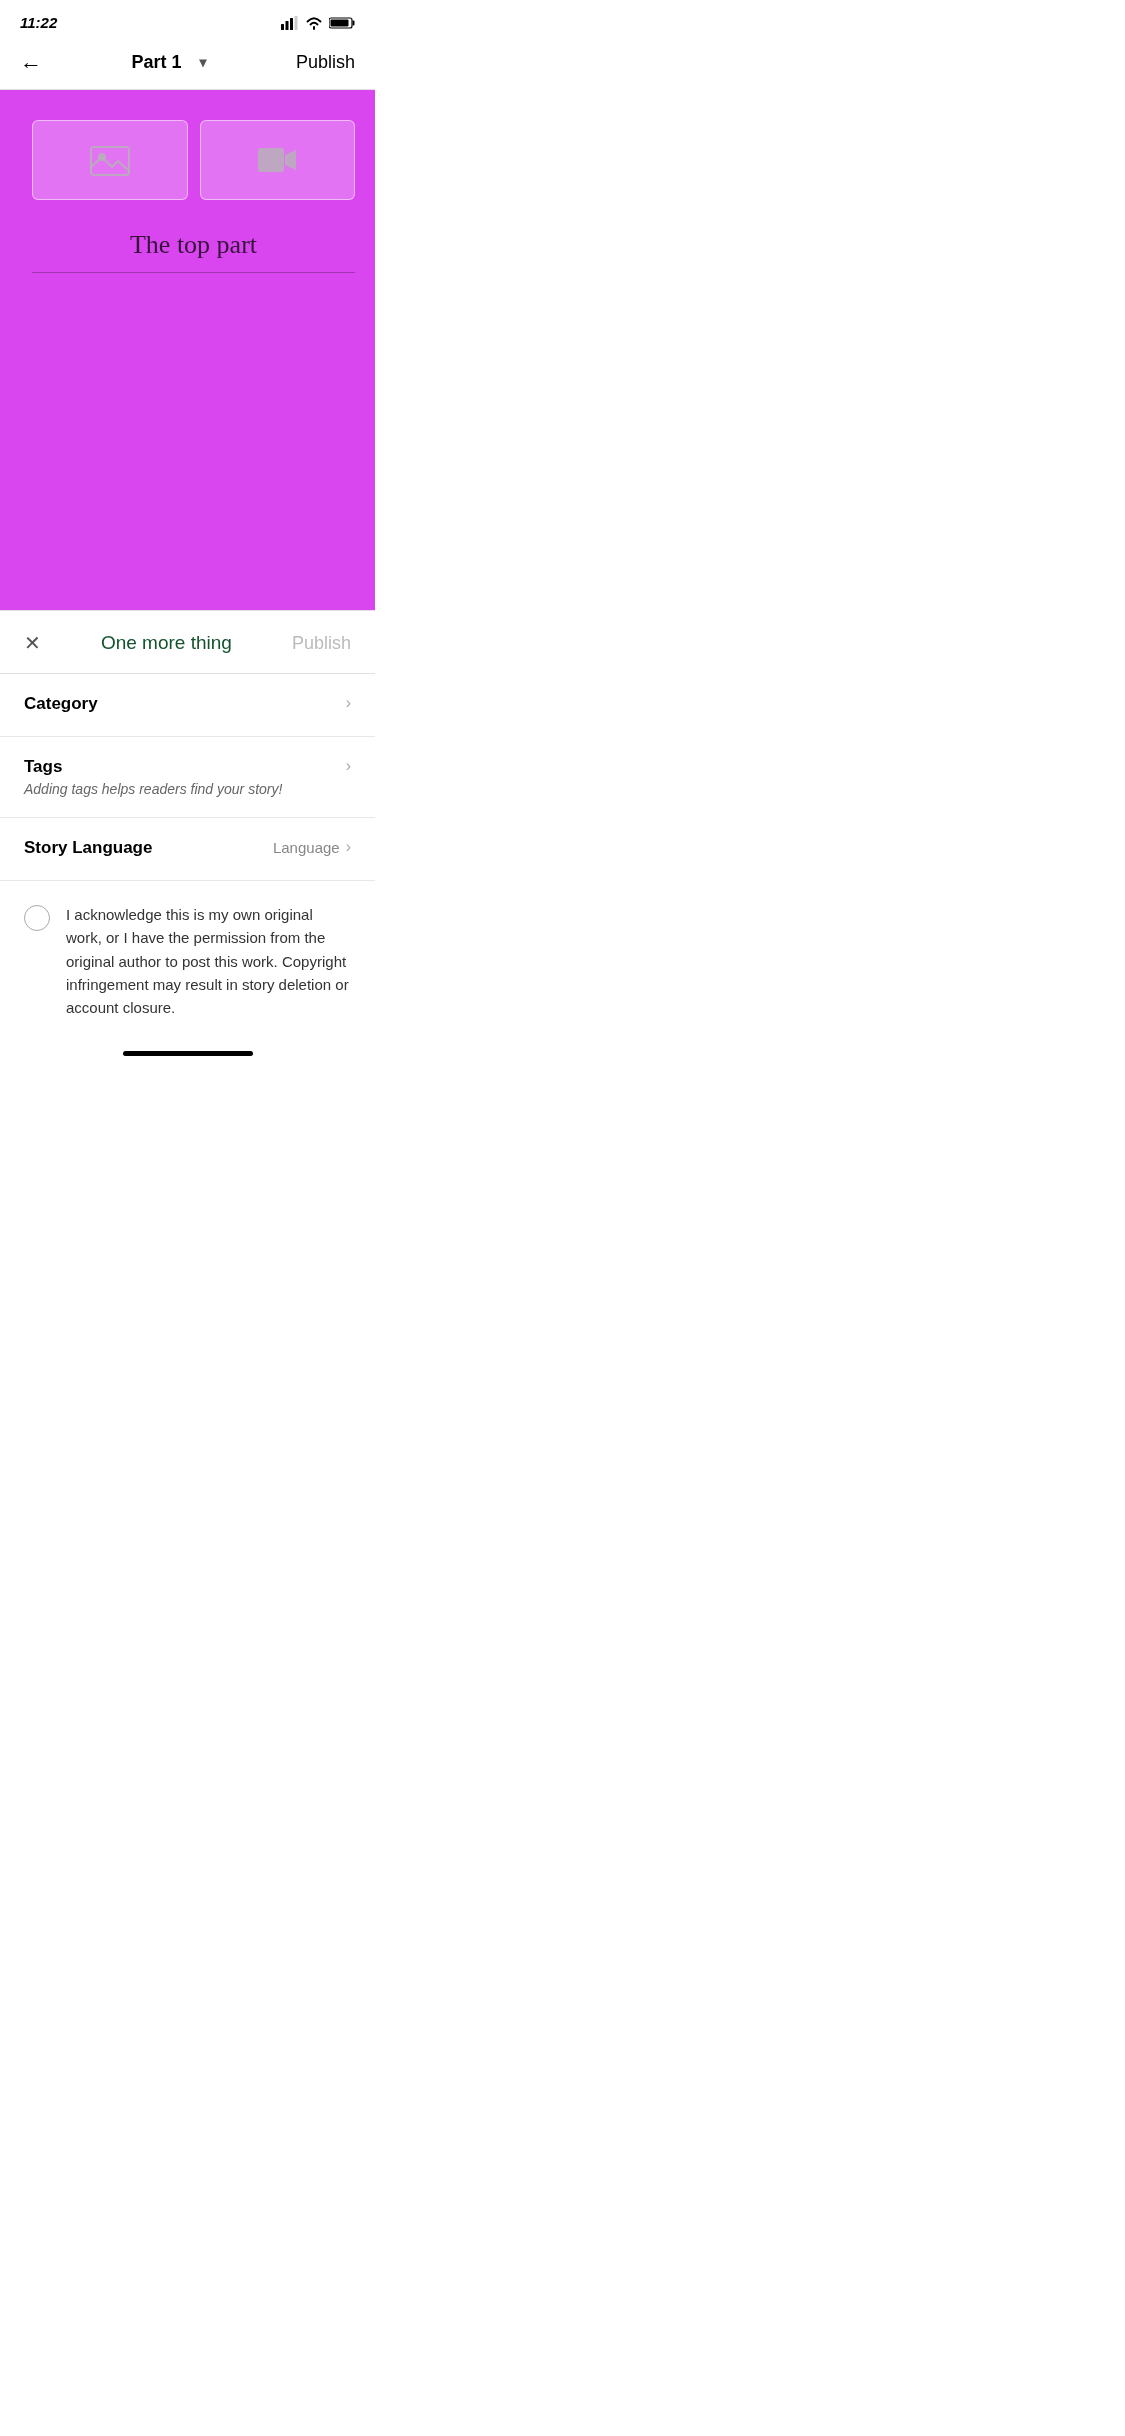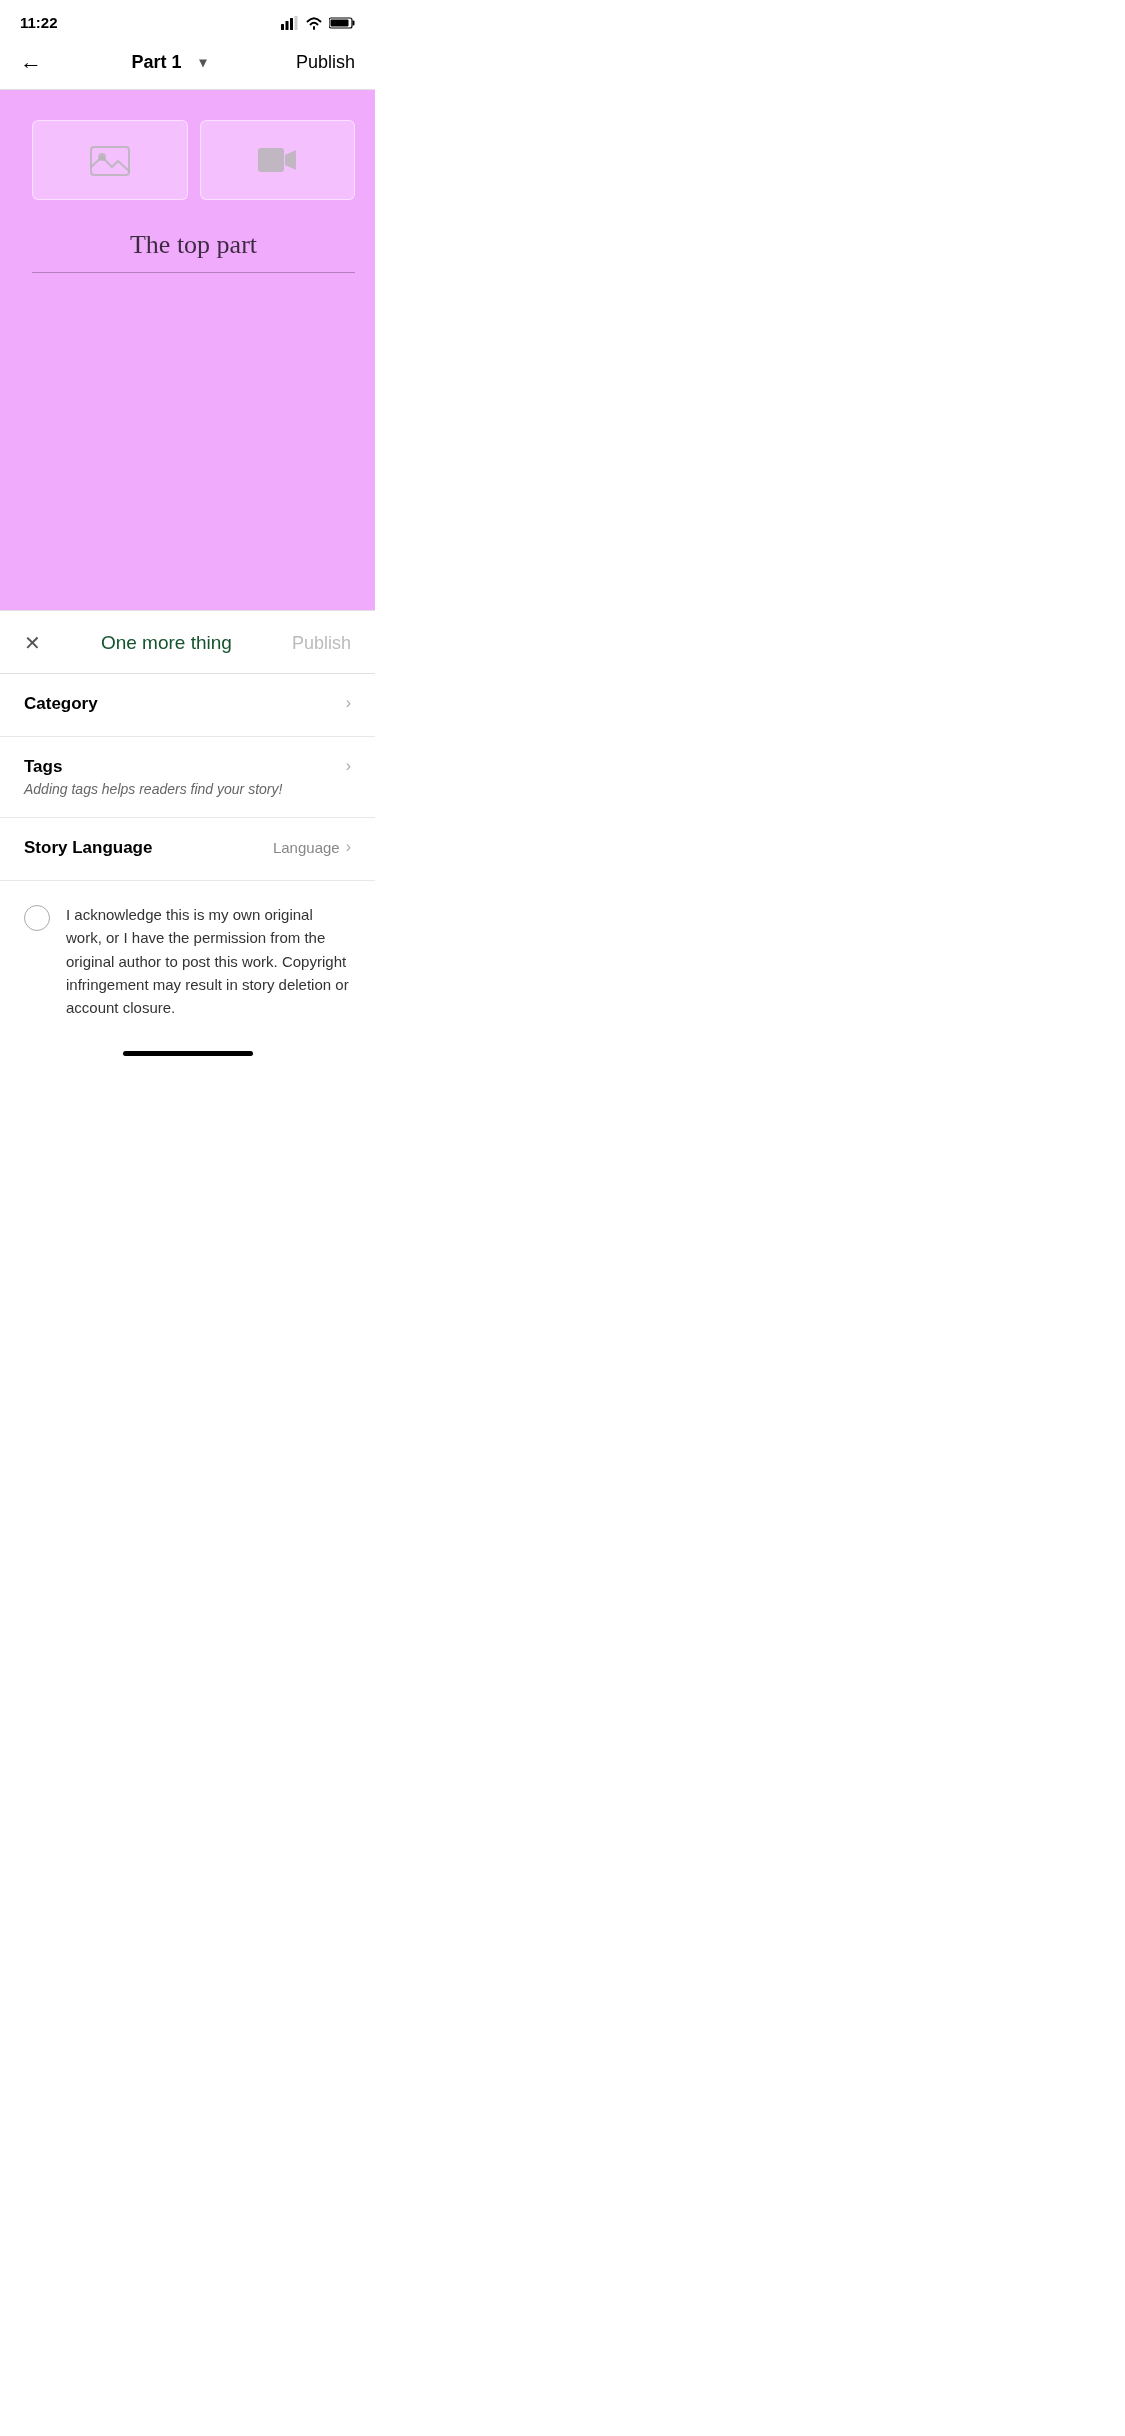--- a/index.html
+++ b/index.html
@@ -13,20 +13,21 @@
       overflow-x: hidden;
     }
 
     
     .status-bar {
       display: flex;
       justify-content: space-between;
       align-items: center;
       padding: 14px 20px 8px 20px;
       background: #fff;
+      font-style: italic;
     }
     .status-time {
       font-size: 15px;
       font-weight: 600;
       color: #000;
     }
     .status-icons {
       display: flex;
       align-items: center;
       gap: 6px;
@@ -64,21 +65,21 @@
     }
     .nav-publish {
       font-size: 18px;
       font-weight: 400;
       color: #000;
       cursor: pointer;
     }
 
     
     .editor-area {
-      background: #f0abfc;
+      background: #d946ef;
       position: relative;
       min-height: 520px;
       padding: 20px 20px 40px 32px;
     }
 
     
     .media-row {
       display: flex;
       gap: 12px;
       margin: 10px 0 30px 0;

